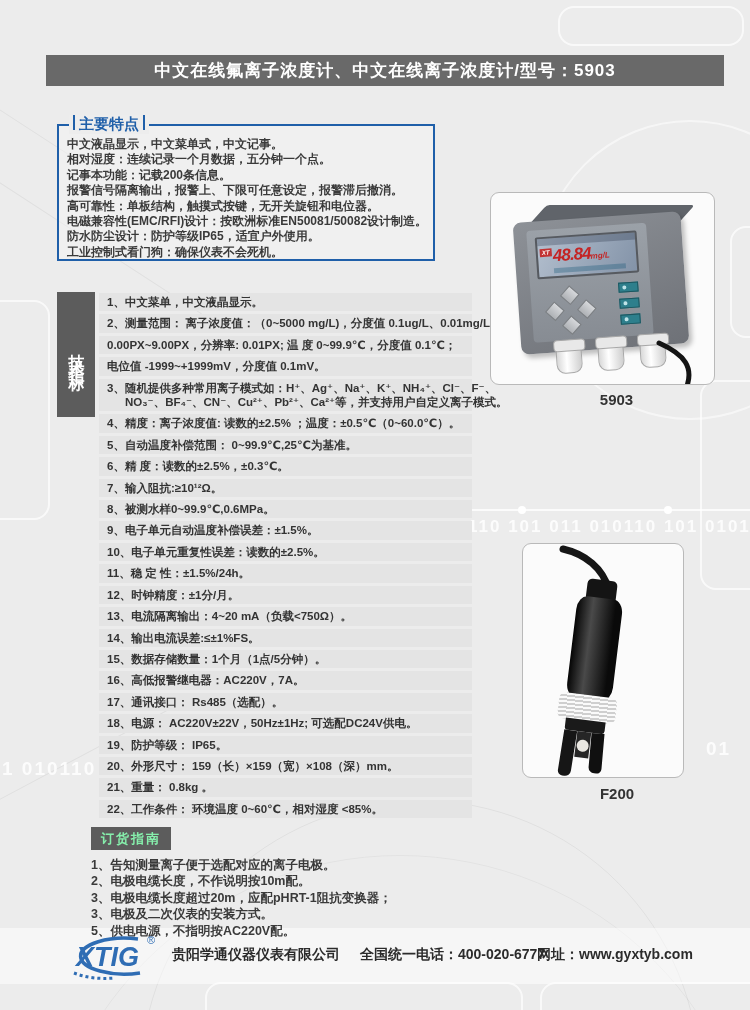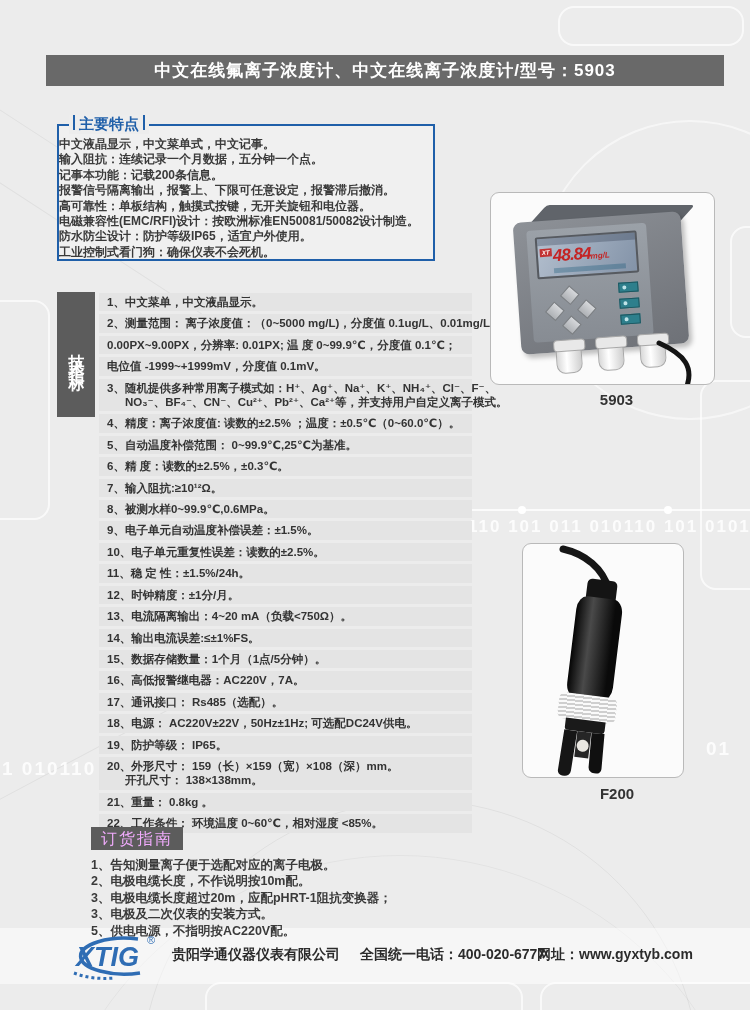--- a/index.html
+++ b/index.html
@@ -40,21 +40,21 @@
   
   .title-bar{position:absolute;left:46px;top:55px;width:678px;height:31px;background:var(--c-titlebar);
     color:#fff;font-size:17px;font-weight:bold;text-align:center;line-height:31px;letter-spacing:1px;}
 
   
   .features-box{position:absolute;left:57px;top:124px;width:378px;height:137px;
     border:2px solid var(--c-accent);background:rgba(246,246,246,.45);}
   .feat-heading{position:absolute;top:-11px;left:10px;display:flex;align-items:flex-start;gap:4px;
     background:#ededed;padding:0 4px;color:var(--c-accent);font-weight:bold;font-size:15px;}
   .feat-heading::before,.feat-heading::after{content:"";width:2px;height:15px;background:var(--c-accent);}
-  #features-list{padding:11px 6px 0 0;}
+  #features-list{padding:11px 6px 0 8px;}
   .feat-line{font-size:12px;line-height:15.4px;color:var(--c-text);font-weight:600;white-space:nowrap;}
 
   
   .spec-sidebar{position:absolute;left:57px;top:292px;width:38px;height:125px;background:var(--c-darkbox);
     color:#fff;writing-mode:vertical-rl;text-orientation:upright;font-size:16px;font-weight:bold;
     letter-spacing:7px;display:flex;align-items:center;justify-content:center;}
   #spec-rows{position:absolute;left:99px;top:293px;width:373px;}
   .spec-row{background:var(--c-rowbg);margin-bottom:3px;padding:2px 8px;}
   .spec-line{font-size:11.5px;line-height:14.4px;color:#333;font-weight:600;white-space:nowrap;}
   .spec-line.cont{padding-left:18px;}
@@ -108,21 +108,21 @@
     background:repeating-linear-gradient(180deg,#fafafa 0 2px,#cfcfcf 2px 4px);}
   .probe-neck{margin:-1px auto 0;width:40px;height:12px;background:#1a1a1a;border-radius:0 0 3px 3px;}
   .probe-tip{margin:0 auto;width:42px;height:48px;position:relative;}
   .prong-c{position:absolute;left:14px;top:0;width:14px;height:26px;background:#262626;}
   .prong-l{position:absolute;left:0;top:0;width:13px;height:46px;background:#161616;border-radius:0 0 6px 5px;transform:rotate(2deg);}
   .prong-r{position:absolute;right:0;top:0;width:13px;height:40px;background:#101010;border-radius:0 0 5px 6px;transform:rotate(-2deg);}
   .ceramic{position:absolute;left:15px;top:8px;width:12px;height:12px;background:#e9e7e1;border-radius:50%;}
 
   
   .order-badge{position:absolute;left:91px;top:827px;height:23px;line-height:23px;padding:0 10px;
-    background:var(--c-darkbox);color:#f0abfc;font-size:16px;font-weight:normal;letter-spacing:2px;}
+    background:var(--c-darkbox);color:#86efac;font-size:13px;font-weight:bold;letter-spacing:2px;}
   #order-list{position:absolute;left:91px;top:857px;width:380px;}
   .order-line{font-size:12.5px;line-height:16.4px;color:var(--c-text);font-weight:600;white-space:nowrap;}
 
   
   .footer{position:absolute;left:0;top:930px;width:750px;height:52px;}
   .logo{position:absolute;left:52px;top:2px;width:112px;height:48px;}
   .footer-company{position:absolute;left:172px;top:16px;font-size:14px;font-weight:bold;color:#2b2b2b;}
   .footer-phone{position:absolute;left:360px;top:16px;font-size:14px;font-weight:bold;color:#2b2b2b;}
   .footer-web{position:absolute;left:537px;top:16px;font-size:14px;font-weight:bold;color:#2b2b2b;}
 </style>
@@ -152,21 +152,21 @@
   <div class="decor footer-band"></div>
 
   <div class="title-bar">中文在线氟离子浓度计、中文在线离子浓度计/型号：5903</div>
 
   <div class="features-box">
     <div class="feat-heading">
       <span>主要特点</span>
     </div>
     <div id="features-list">
         <div class="feat-line">中文液晶显示，中文菜单式，中文记事。</div>
-        <div class="feat-line">输入阻抗：连续记录一个月数据，五分钟一个点。</div>
+        <div class="feat-line">相对湿度：连续记录一个月数据，五分钟一个点。</div>
         <div class="feat-line">记事本功能：记载200条信息。</div>
         <div class="feat-line">报警信号隔离输出，报警上、下限可任意设定，报警滞后撤消。</div>
         <div class="feat-line">高可靠性：单板结构，触摸式按键，无开关旋钮和电位器。</div>
         <div class="feat-line">电磁兼容性(EMC/RFI)设计：按欧洲标准EN50081/50082设计制造。</div>
         <div class="feat-line">防水防尘设计：防护等级IP65，适宜户外使用。</div>
         <div class="feat-line">工业控制式看门狗：确保仪表不会死机。</div>
       </div>
   </div>
 
   <div class="spec-sidebar">技术指标</div>
@@ -230,21 +230,20 @@
         <div class="spec-line">17、通讯接口： Rs485（选配）。</div>
       </div>
       <div class="spec-row">
         <div class="spec-line">18、电源： AC220V±22V，50Hz±1Hz; 可选配DC24V供电。</div>
       </div>
       <div class="spec-row">
         <div class="spec-line">19、防护等级： IP65。</div>
       </div>
       <div class="spec-row">
         <div class="spec-line">20、外形尺寸： 159（长）×159（宽）×108（深）mm。</div>
-        <div class="spec-line cont">开孔尺寸： 138×138mm。</div>
       </div>
       <div class="spec-row">
         <div class="spec-line">21、重量： 0.8kg 。</div>
       </div>
       <div class="spec-row">
         <div class="spec-line">22、工作条件： 环境温度 0~60℃，相对湿度 &lt;85%。</div>
       </div>
     </div>
 
   <div class="product-card card-5903">

